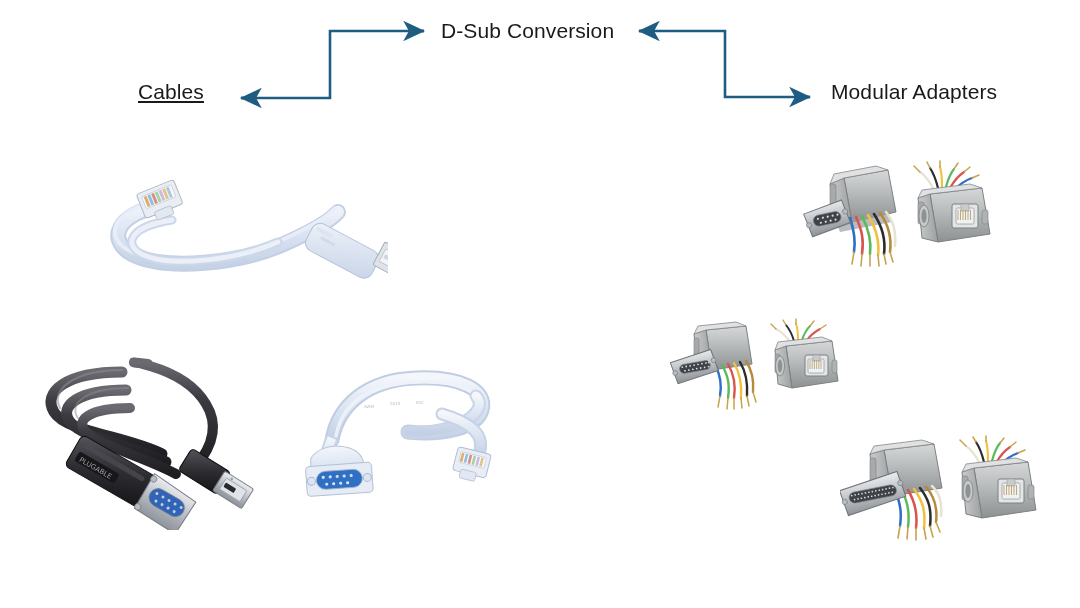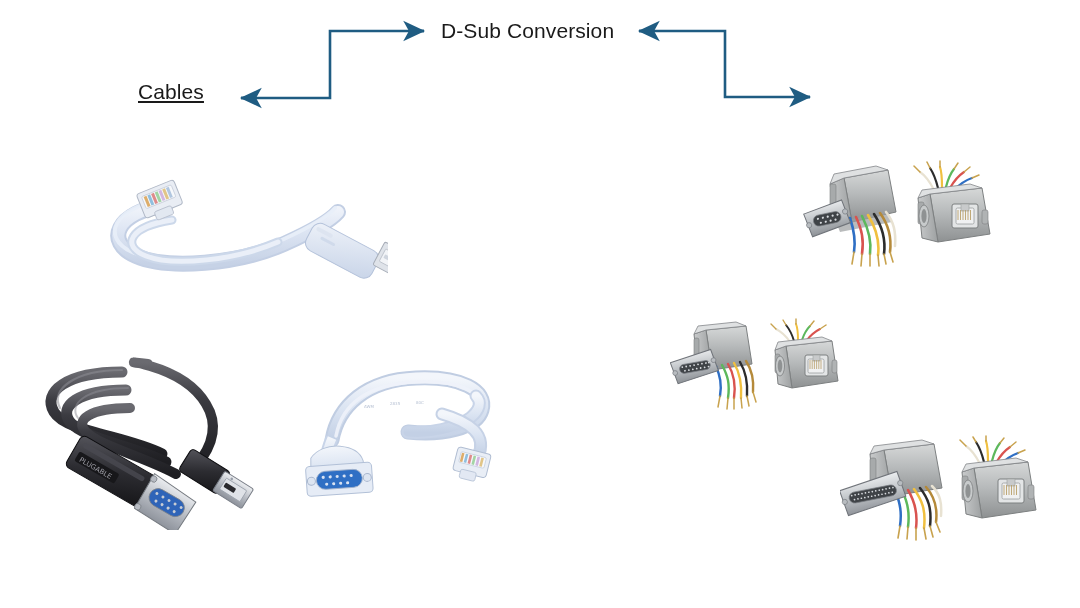--- a/index.html
+++ b/index.html
@@ -60,20 +60,21 @@
 
     <g>
       <path d="M639,31 L725,31 L725,97 L810,97" fill="none" stroke="#1f5c82" stroke-width="2.6" stroke-linejoin="miter" stroke-linecap="butt"></path>
       <path d="M649,31 L639,31" stroke="#1f5c82" stroke-width="2.6" marker-end="url(#ar-left)" fill="none"></path>
       <path d="M800,97 L810,97" stroke="#1f5c82" stroke-width="2.6" marker-end="url(#ar-right)" fill="none"></path>
     </g>
   </svg>
 
   <div class="label" style="left:441px; top:20px;">D-Sub Conversion</div>
   <div class="label" style="left:138px; top:81px;text-decoration:underline;">Cables</div>
+  <div class="label" style="left:831px; top:81px;">Modular Adapters</div>
 
   <div class="photo" style="left:88px; top:160px; width:300px; height:150px;">
     <svg viewBox="0 0 300 150">
       <defs>
         <linearGradient id="lb1" x1="0" y1="0" x2="0" y2="1">
           <stop offset="0" stop-color="#f2f5fb"></stop>
           <stop offset="0.45" stop-color="#dde5f3"></stop>
           <stop offset="1" stop-color="#c6d2e6"></stop>
         </linearGradient>
         <linearGradient id="lb2" x1="0" y1="0" x2="1" y2="1">

